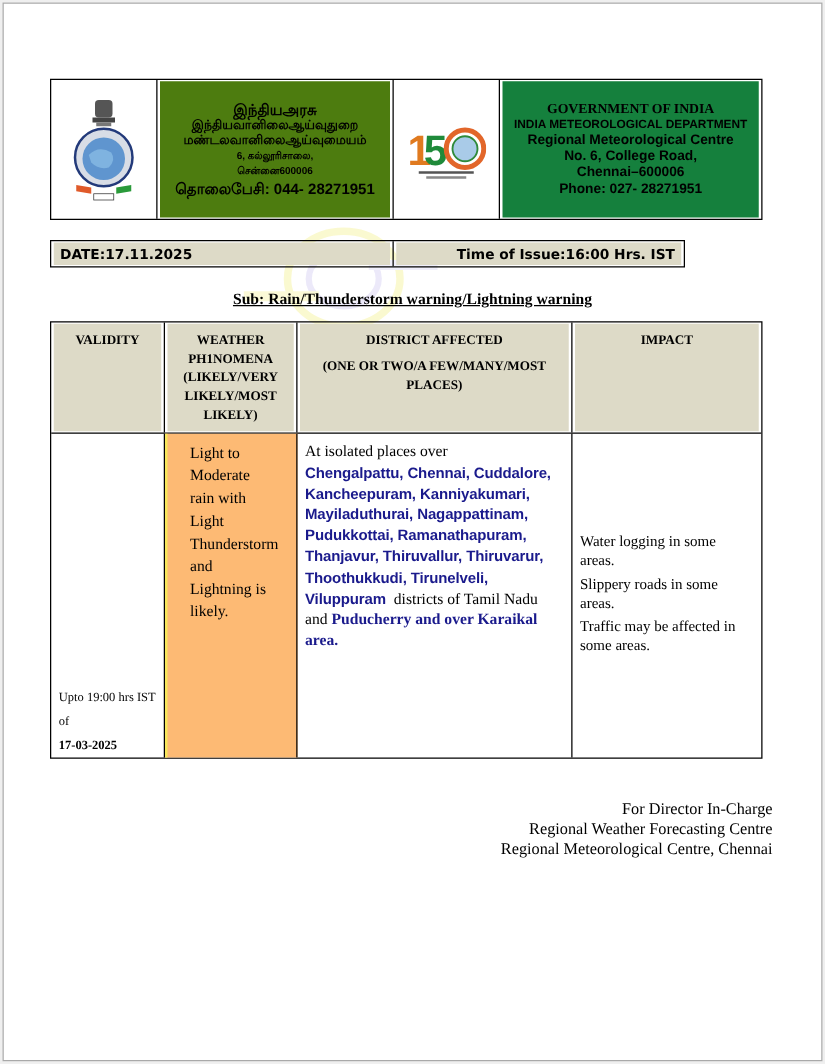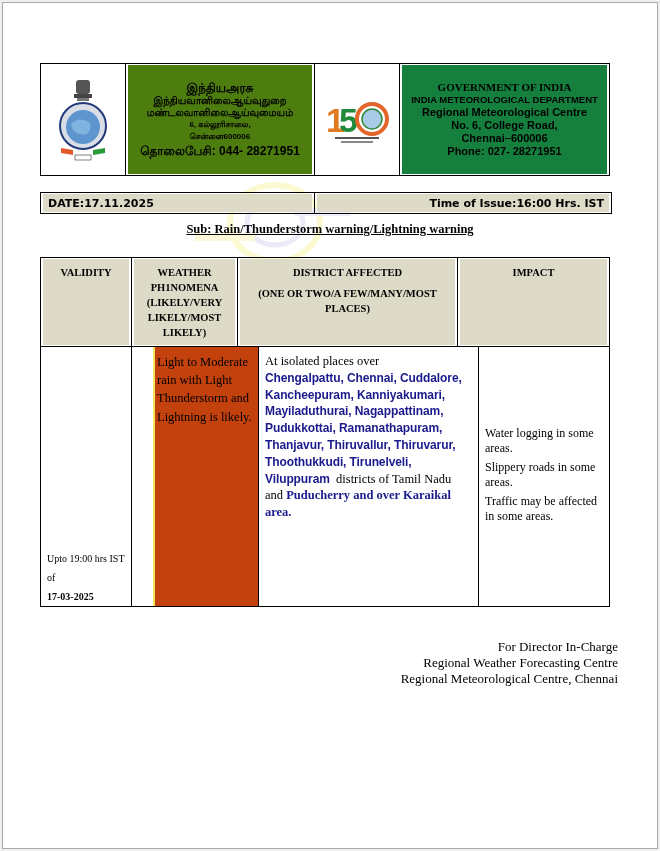--- a/index.html
+++ b/index.html
@@ -20,47 +20,47 @@
   .t-l2 { font-size: 10px; font-weight: bold; line-height: 12px; }
   .t-l3 { font-size: 10px; font-weight: bold; line-height: 12px; }
   .t-l4 { font-size: 8px; font-weight: bold; line-height: 12px; }
   .t-l5 { font-size: 8px; font-weight: bold; line-height: 12px; }
   .t-l6 { font-size: 12px; font-weight: bold; line-height: 16px; }
   .e-l1 { font-family: "Liberation Serif", serif; font-size: 11px; font-weight: bold; line-height: 13px; }
   .e-l2 { font-size: 9.5px; font-weight: bold; line-height: 12px; }
   .e-l3, .e-l4, .e-l5, .e-l6 { font-size: 11px; font-weight: bold; line-height: 13px; }
 
   
-  .datebar { position: absolute; left: 40px; top: 192px; width: 572px; height: 22px; border: 1.5px solid #000; box-sizing: border-box; display: flex; }
+  .datebar { position: absolute; left: 40px; top: 192px; width: 508px; height: 22px; border: 1.5px solid #000; box-sizing: border-box; display: flex; }
   .datebar .d1 { width: 274px; border-right: 1.5px solid #000; padding: 1px 2px; box-sizing: border-box; }
   .datebar .d2 { flex: 1; padding: 1px 2px; box-sizing: border-box; }
   .datebar .fill { background: #dddac7; height: 100%; display: flex; align-items: center; font-family: "DejaVu Sans", sans-serif; font-size: 11px; font-weight: bold; padding: 0 5px; box-sizing: border-box; }
   .datebar .d2 .fill { justify-content: flex-end; }
 
-  .subject { position: absolute; left: 0; width: 660px; top: 222px; text-align: center; font-size: 12.5px; font-weight: bold; text-decoration: underline; }
+  .subject { position: absolute; left: 0; width: 660px; top: 232px; text-align: center; font-size: 12.5px; font-weight: bold; text-decoration: underline; }
 
   
   .mt { position: absolute; left: 40px; top: 257px; width: 570px; height: 350px; border: 1.5px solid #000; box-sizing: border-box; }
   .mt .row { display: flex; position: absolute; left: 0; right: 0; }
   .mt .hrow { top: 0; height: 88px; border-bottom: 1.5px solid #000; }
   .mt .brow { top: 89px; bottom: 0; }
   .col1 { width: 91px; }
   .col2 { width: 106px; }
   .col3 { width: 220px; }
   .col4 { flex: 1; }
   .cell { box-sizing: border-box; height: 100%; border-right: 1.5px solid #000; }
   .cell:last-child { border-right: none; }
   .hrow .cell { padding: 1px 2px; }
   .hrow .fill { background: #dddac7; height: 100%; text-align: center; font-size: 10.5px; font-weight: bold; line-height: 15px; padding-top: 6px; box-sizing: border-box; }
   .hrow .col3 .fill p { margin: 0; }
   .hrow .col3 .fill p + p { margin-top: 6px; }
 
   .brow .col1 { display: flex; align-items: flex-end; padding: 0 6px; font-size: 10px; line-height: 19px; }
   .brow .col1 .date { font-weight: bold; }
-  .brow .col2 { background: #c2410c; border-left: 2px solid #f7e85b; border-right: 1.5px solid #000; padding: 6px 2px; font-size: 12.5px; line-height: 18.2px; margin-left: 21px; }
+  .brow .col2 { background: #fdba74; border-left: 2px solid #f7e85b; border-right: 1.5px solid #000; padding: 6px 18px; font-size: 12.5px; line-height: 18.2px; }
   .brow .col3 { padding: 6px 6px; font-size: 12.5px; line-height: 16.8px; }
   .brow .col3 .dist { color: #1a1a8c; font-weight: bold; font-family: "Liberation Sans", sans-serif; font-size: 12px; letter-spacing: -0.1px; }
   .brow .col3 .dist2 { color: #1a1a8c; font-weight: bold; }
   .brow .col4 { display: flex; flex-direction: column; justify-content: center; padding: 0 6px; font-size: 12px; line-height: 15px; }
   .brow .col4 p { margin: 0 0 4px 0; }
 
   .sig { position: absolute; right: 42px; top: 639px; text-align: right; font-size: 13px; line-height: 16px; }
   .sig div { white-space: nowrap; }
 </style>
 </head>

